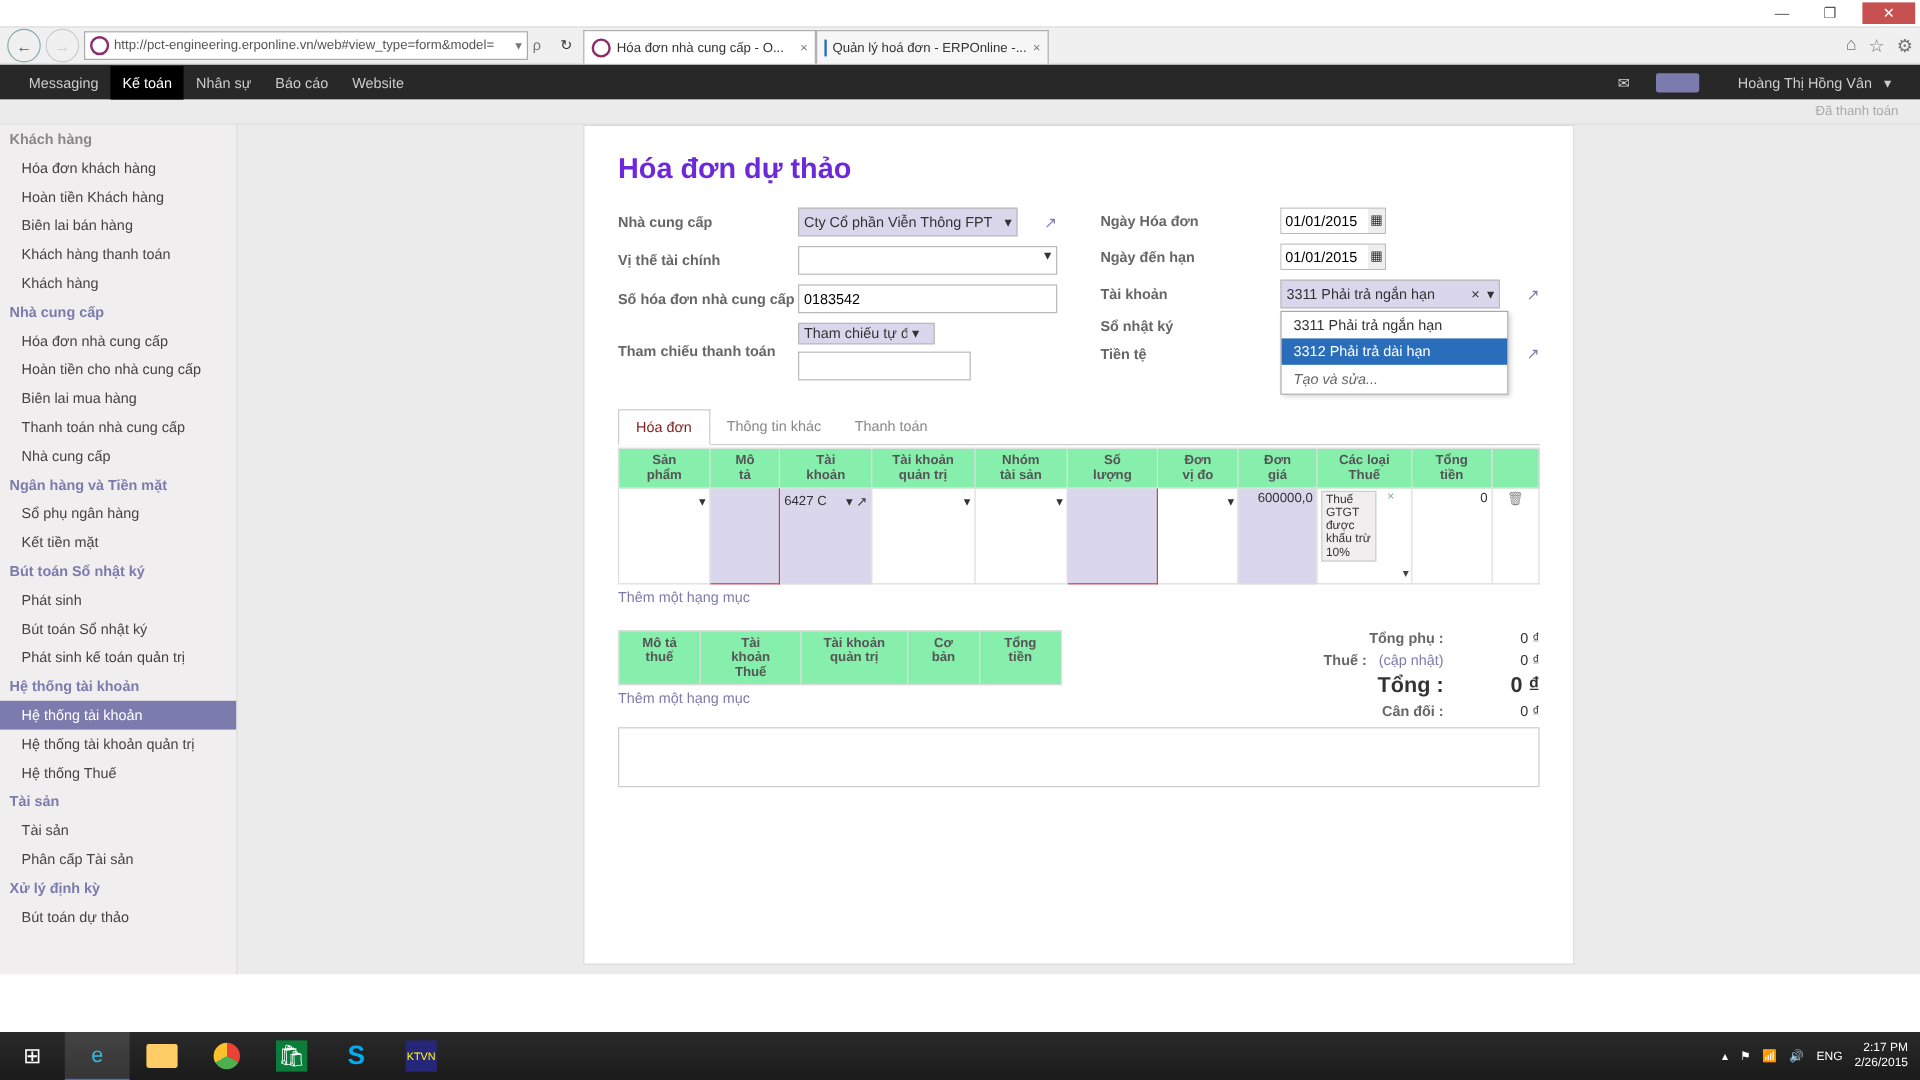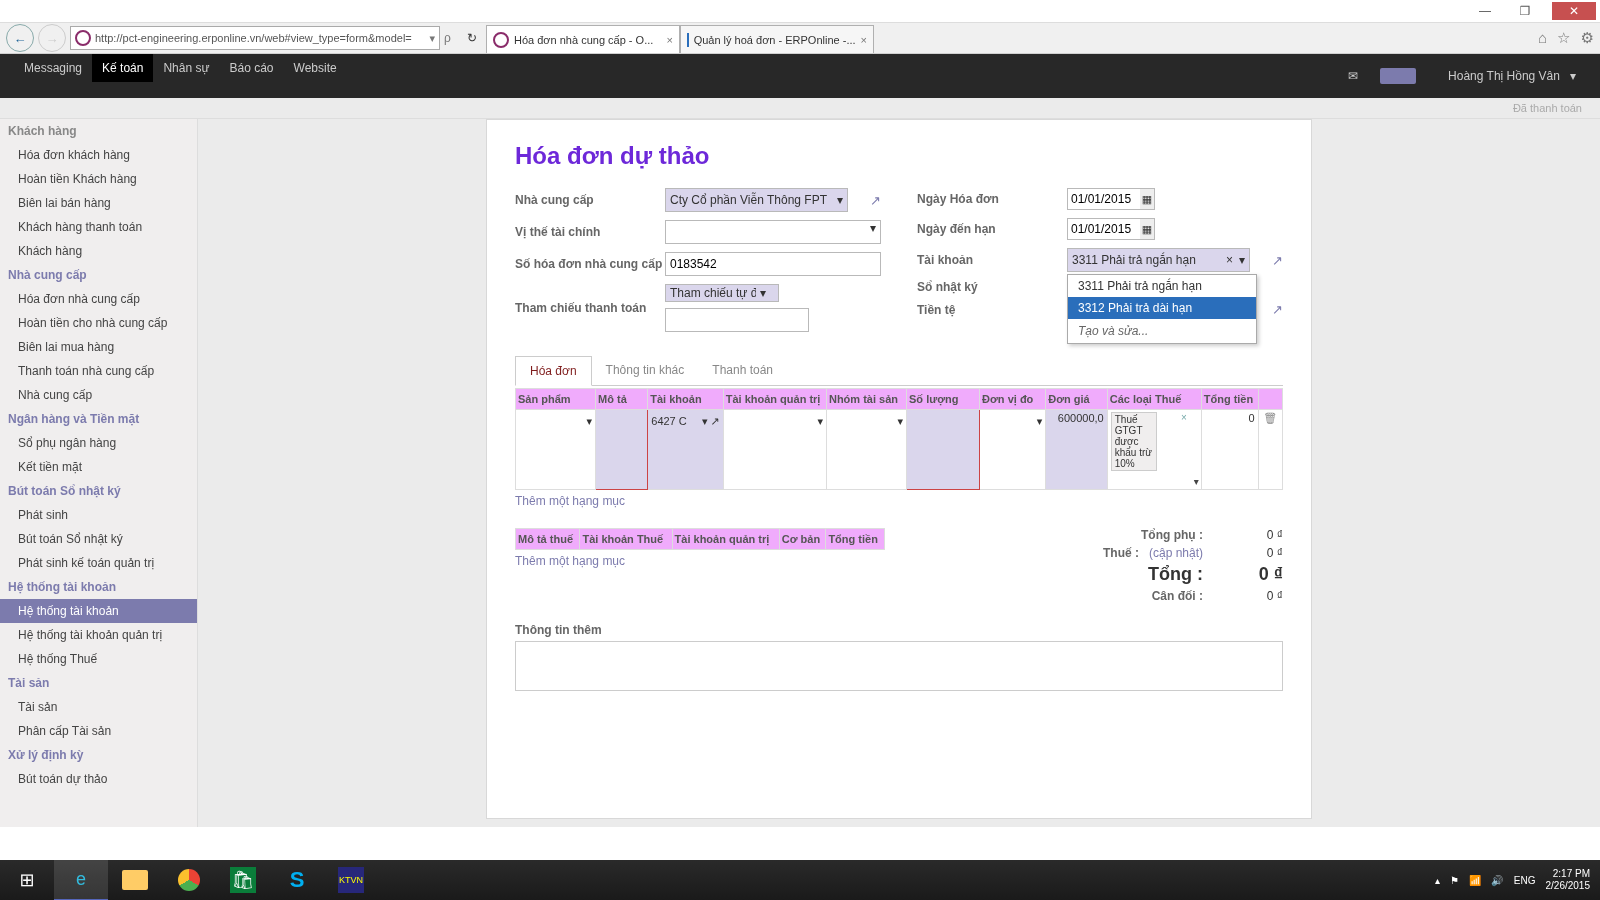--- a/index.html
+++ b/index.html
@@ -9,21 +9,21 @@
 .ie-bar{height:30px;background:#f0f0f0;border-top:1px solid #ddd;border-bottom:1px solid #d0d0d0;display:flex;align-items:center;padding:0 6px;gap:4px}
 .nav-circle{width:26px;height:26px;border:1px solid #8aa;border-radius:50%;display:flex;align-items:center;justify-content:center;font-size:13px;color:#269}
 .addr-box{flex:0 0 360px;height:22px;border:1px solid #aaa;background:#fff;display:flex;align-items:center;padding:0 4px;font-size:11px;color:#555;gap:4px}
 .odoo-circle{width:12px;height:12px;border:2px solid #8a2c6a;border-radius:50%}
 .reload{width:20px;text-align:center}
 .tabs{display:flex;align-self:flex-end;height:28px}
 .ie-tab{width:180px;border:1px solid #b0b0b0;border-bottom:none;background:#f6f6f6;display:flex;align-items:center;padding:0 6px;gap:5px;font-size:11px;overflow:hidden;white-space:nowrap}
 .ie-tab.active{background:#fff}
 .tab-x{margin-left:auto;color:#777}
 .ie-right{margin-left:auto;display:flex;gap:10px;color:#777;font-size:15px}
-.nav-bar{height:44px;background:#282828;color:#ccc;display:flex;padding:0 14px;font-size:12px}
+.nav-bar{height:29px;background:#282828;color:#ccc;display:flex;align-items:center;padding:0 14px;font-size:12px}
 .nav-bar span{padding:0 10px;height:28px;display:flex;align-items:center}
 .nav-bar .active{background:#000;color:#fff}
 .nav-right{margin-left:auto;display:flex;align-items:center;gap:12px}
 .status-line{height:20px;background:#ebebeb;border-bottom:1px solid #ddd;text-align:right;padding-right:18px;color:#aaa;font-size:11px;line-height:20px}
 .body-area{display:flex;height:708px;background:#ebebeb}
 .sidebar{width:197px;background:#f0eeee;overflow:hidden;border-right:1px solid #ddd}
 .sb-sec{padding:5px 8px;color:#7c7bad;font-weight:bold;font-size:12px}
 .sb-item{padding:5px 8px 5px 18px;color:#444;font-size:12px}
 .sb-item.sel{background:#7c7bad;color:#fff}
 .content{flex:1;overflow:auto}
@@ -42,21 +42,21 @@
 .date-btn{width:18px;background:#eee;text-align:center;font-size:11px;line-height:20px}
 .small-sel{border:1px solid #b9b9b9;background:#dad6ec;padding:1px 4px;font-size:12px;display:flex;align-items:center;gap:4px}
 .dd-panel{position:absolute;top:22px;left:0;width:188px;background:#fff;border:1px solid #aaa;z-index:50;box-shadow:2px 2px 4px rgba(0,0,0,0.2)}
 .dd-item{padding:4px 10px;font-size:12px}
 .dd-item.hov{background:#2a6ebb;color:#fff}
 .dd-create{padding:5px 10px;font-style:italic;color:#666;font-size:12px}
 .tabset{margin-top:16px;border-bottom:1px solid #ccc;display:flex}
 .tab{padding:7px 14px;color:#888;font-size:12px}
 .tab.on{border:1px solid #ccc;border-bottom:1px solid #fff;color:#7f1d1d;margin-bottom:-1px;background:#fff}
 table.grid{width:100%;border-collapse:collapse;font-size:11px;margin-top:2px}
-.grid th{background:#f0abfc;border:1px solid #ddd;padding:4px 2px;text-align:left;color:#555;font-size:11px;vertical-align:top}
+.grid th{background:#86efac;border:1px solid #ddd;padding:4px 16px;text-align:center;color:#555;font-size:11px;vertical-align:top}
 .grid td{border:1px solid #ddd;padding:2px 3px;vertical-align:top}
 .cell-sel{background:#dad6ec}
 .cell-req{border:1px solid #c44!important}
 .cell-dd{display:flex;justify-content:space-between;align-items:center;height:18px}
 .tax-box{position:relative}
 .tax-tag{background:#f0eeee;border:1px solid #ccc;padding:1px 3px;font-size:10px;display:inline-block;line-height:11px;margin-bottom:16px;width:38px}
 .tax-arrow{position:absolute;right:2px;bottom:2px;color:#444;cursor:pointer;font-size:10px}
 .tax-close{position:absolute;right:14px;top:2px;color:#7aa;font-size:10px}
 .add-line{color:#7c7bad;font-size:12px;padding:4px 0}
 .totals{margin-top:14px;display:flex}
@@ -333,21 +333,20 @@
               <span>Tổng :</span>
               <span class="val">0 ₫</span>
             </div>
           <div class="row">
               <span class="lbl">Cân đối :</span>
               <span class="val">0 ₫</span>
             </div>
         </div>
       </div>
 
-      <div class="add-info">Thông tin thêm</div>
       <div style="border:1px solid #ccc;height:48px;margin-top:4px"></div>
     </div>
   </div>
 </div>
 
 <div class="taskbar">
   <div class="tb-btn">
       <div class="tb-icon" style="color:#fff">⊞</div>
     </div>
   <div class="tb-btn tb-active">

